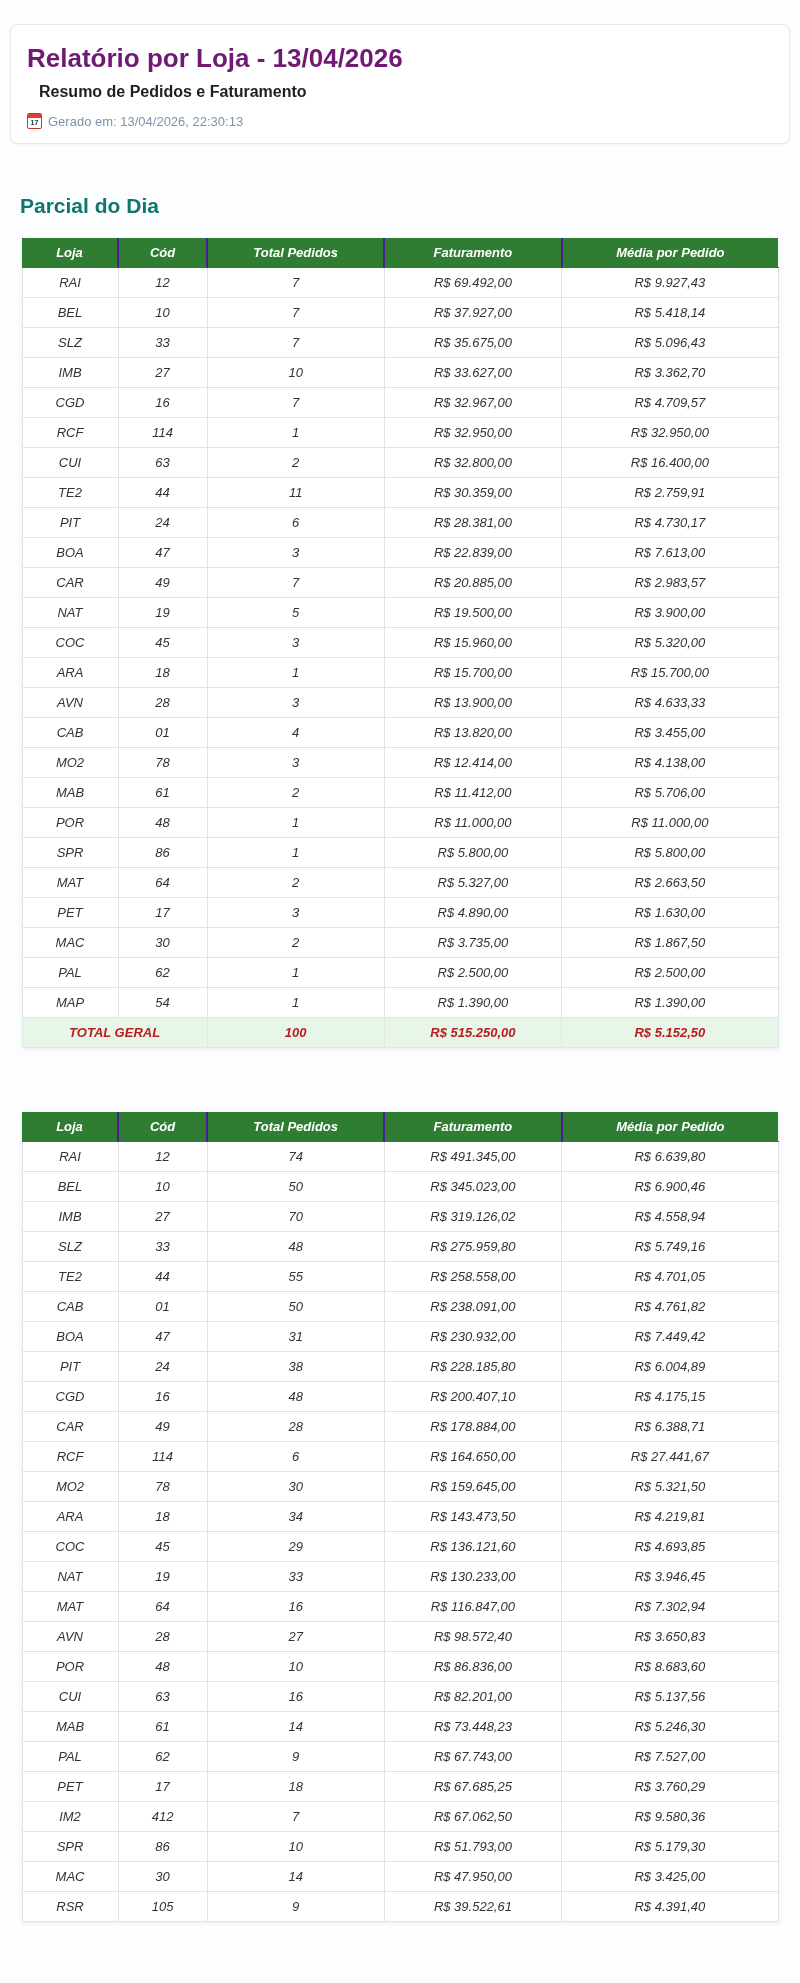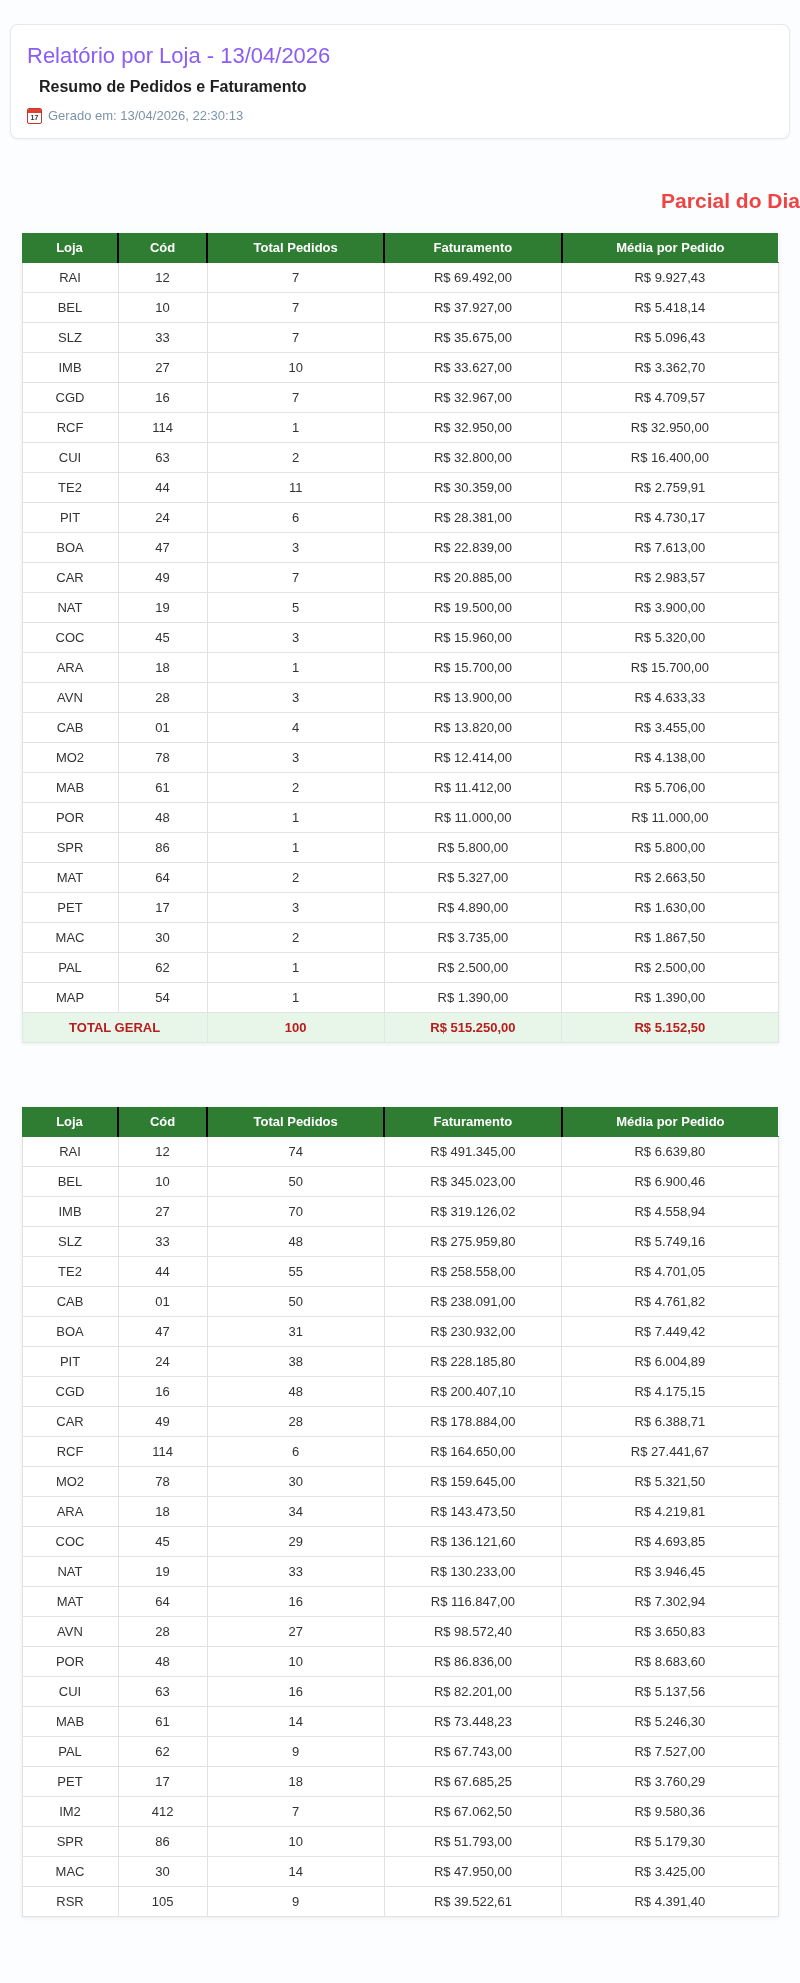--- a/index.html
+++ b/index.html
@@ -14,78 +14,80 @@
   .header-card{
     margin:24px 10px 0 10px;
     background:#ffffff;
     border:1px solid #e5e8ec;
     border-radius:8px;
     padding:18px 16px 14px 16px;
     box-shadow:0 1px 3px rgba(0,0,0,0.05);
   }
   .page-title{
     margin:0 0 9px 0;
-    font-size:22px;
-    font-weight:normal;
-    color:#8b5cf6;
+    font-size:26px;
+    font-weight:bold;
+    color:#701a75;
     letter-spacing:0;
   }
   .page-subtitle{
     margin:0 0 12px 12px;
     font-size:16px;
     font-weight:bold;
     color:#1f1f1f;
   }
   .generated-line{
     font-size:13px;
     color:#7d93ab;
-    display:flex;align-items:flex-start;gap:6px;
+    display:flex;align-items:center;gap:6px;
   }
   .cal-icon{
     display:inline-block;width:13px;height:14px;
     border:1px solid #c7372b;border-radius:2px;
     background:#fff;overflow:hidden;flex:0 0 auto;
   }
   .cal-icon::before{
     content:"";display:block;height:4px;background:#e0402f;
   }
   .cal-icon::after{
     content:"17";display:block;font-size:7px;line-height:9px;
     text-align:center;color:#333;font-weight:bold;
   }
   
   .report-section{margin-top:50px;}
   .report-section.second{margin-top:64px;}
   .table-title{
     margin:0 0 20px 0;
-    text-align:right;
+    text-align:left;
     font-size:21px;
     font-weight:bold;
-    color:#ef4444;
+    color:#0f766e;
+    padding-left:20px;
   }
   table.report{
     width:757px;
     margin:8px auto;
     border-collapse:collapse;
     font-size:13px;
     background:#fff;
     box-shadow:0 1px 4px rgba(0,0,0,0.07);
+    font-style:italic;
   }
   table.report col.c-loja{width:12.7%;}
   table.report col.c-cod{width:11.8%;}
   table.report col.c-ped{width:23.4%;}
   table.report col.c-fat{width:23.5%;}
   table.report col.c-med{width:28.6%;}
   table.report th{
     background:#2e7d32;
     color:#ffffff;
     font-weight:bold;
     padding:7px 6px;
     text-align:center;
-    border-left:2px solid #000000;
+    border-left:2px solid #4c1d95;
     border-bottom:1px solid #2e7d32;
   }
   table.report th:first-child{border-left:none;}
   table.report td{
     border:1px solid #e2e2e2;
     padding:7px 6px;
     text-align:center;
     color:#333;
     background:#fff;
   }

